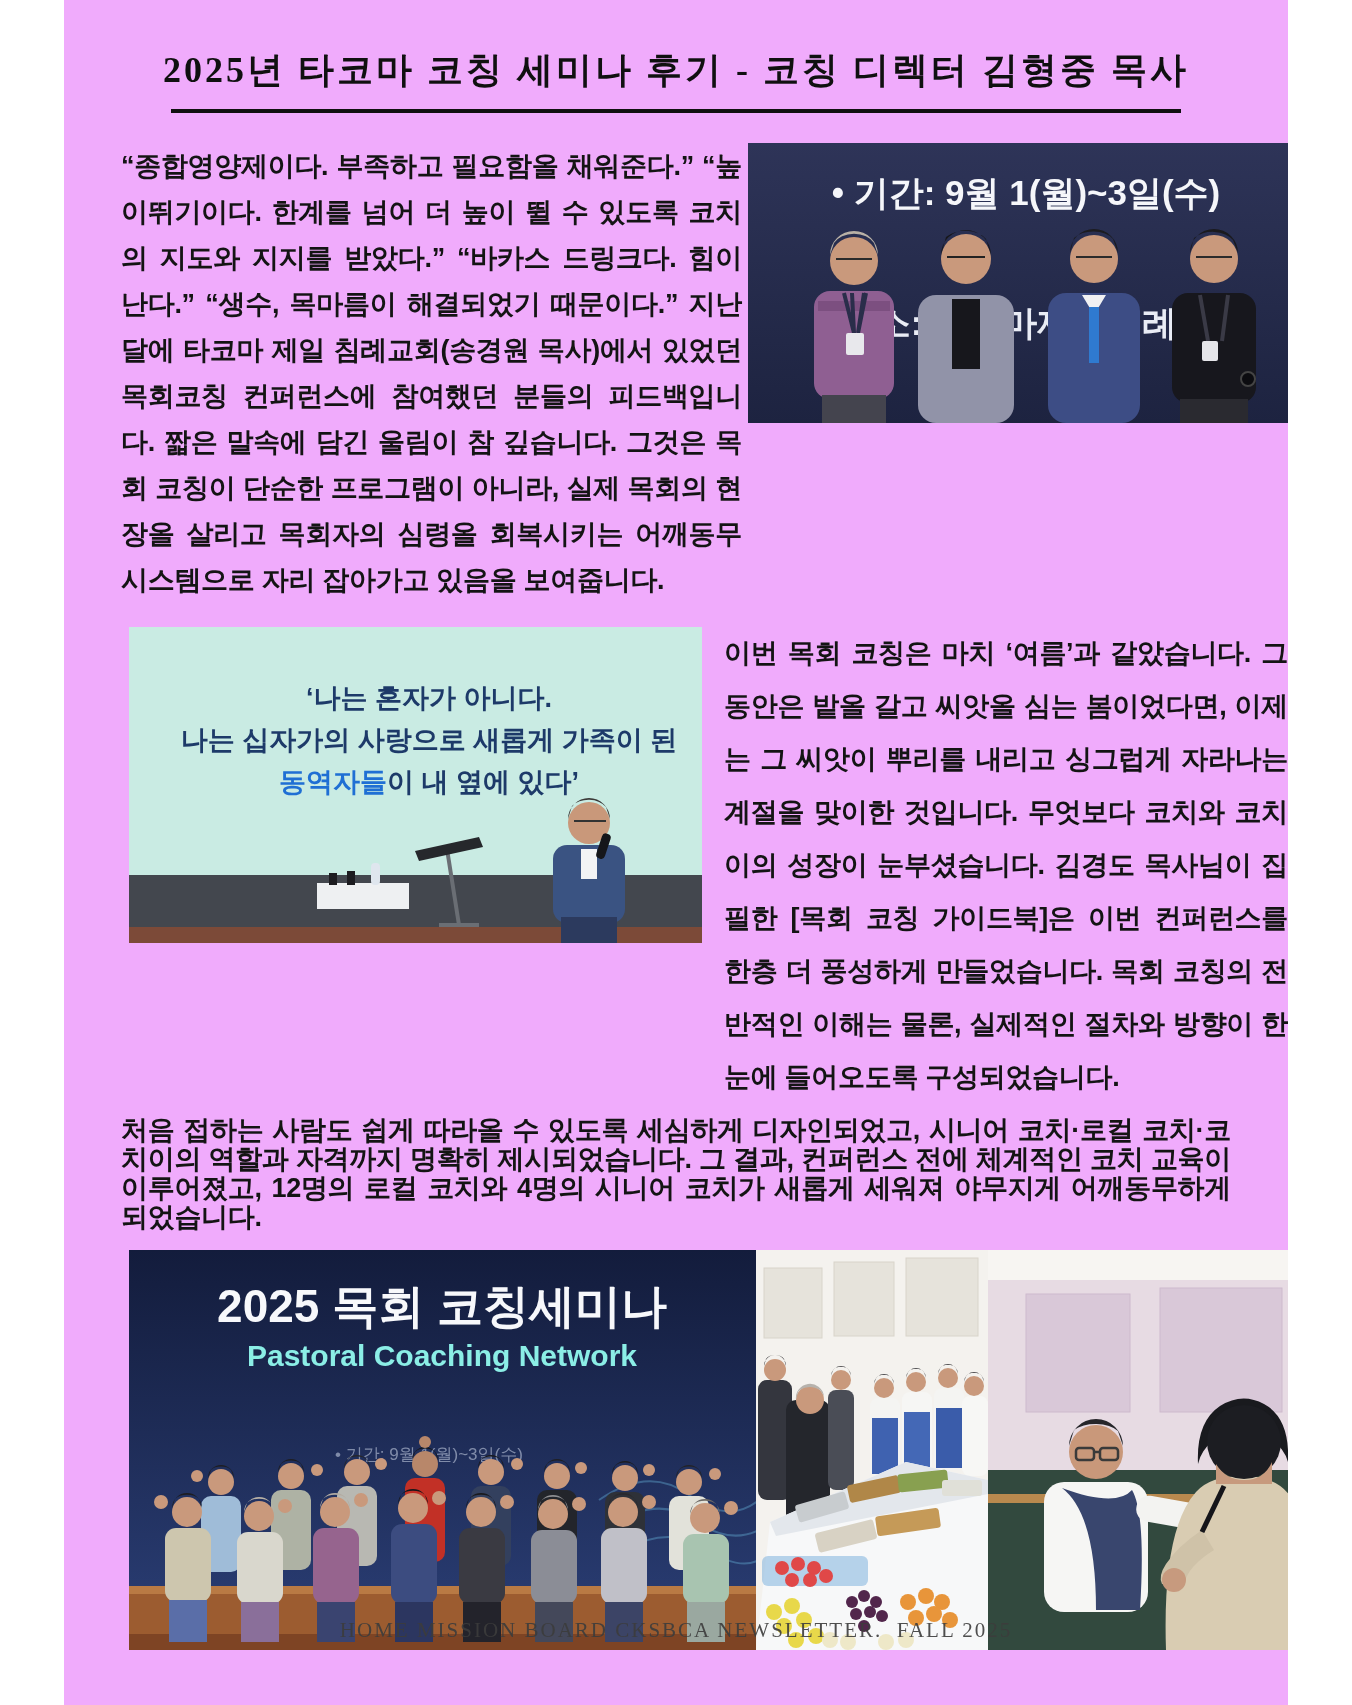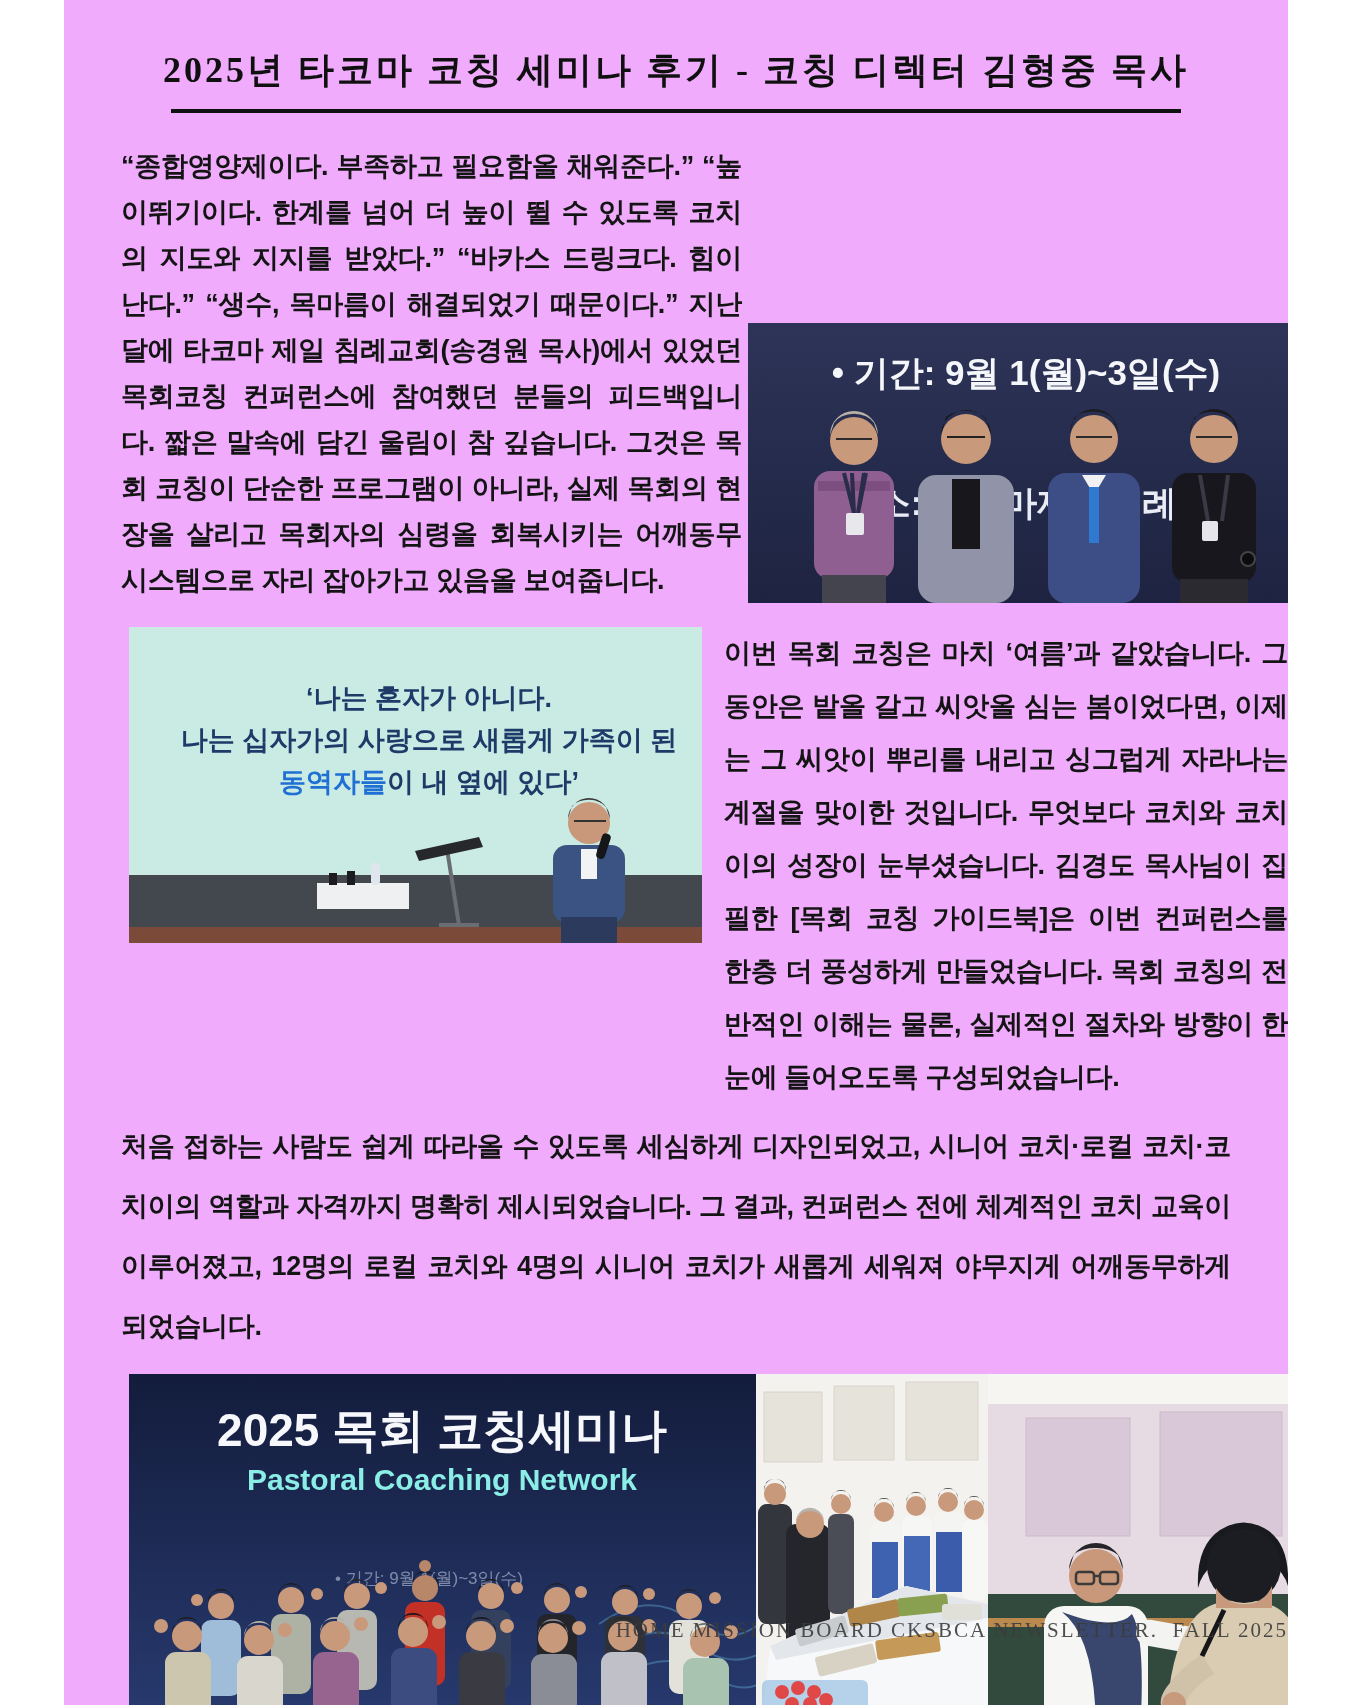--- a/index.html
+++ b/index.html
@@ -22,45 +22,45 @@
   }
   .title-underline{
     width:1010px;height:4px;background:#101010;
     margin:14px auto 0 auto;border:0;
   }
   .body-text{
     font-size:27px;font-weight:600;color:#141414;
     text-align:justify;letter-spacing:-0.3px;
   }
   .section-1{
-    display:flex;align-items:flex-end;
+    display:flex;align-items:flex-start;
     margin:30px 0 0 57px;
   }
   .section-1 .col-text{width:691px;line-height:46px;}
   .section-1 .col-photo{margin-left:6px;}
   .section-2{
     display:flex;align-items:flex-start;
     margin:24px 0 0 65px;
   }
   .section-2 .col-photo{flex:0 0 auto;}
   .section-2 .col-text{width:640px;margin-left:22px;line-height:53px;}
   .section-3{
     margin:12px 57px 4px 57px;
-    line-height:60px;
+    line-height:29px;
   }
   .photo-row{
     display:flex;align-items:center;
     margin:18px 0 0 65px;
   }
   .photo-row .gap-a{width:30px;}
   .photo-row .gap-b{width:9px;}
   .photo-frame{display:block;}
   .footer{
     position:absolute;left:0;right:0;bottom:62px;
-    text-align:right;
+    text-align:center;
   }
   .footer-text{
     font-family:"Liberation Serif",serif;
     font-size:21px;letter-spacing:2px;color:#3c3c3c;
     white-space:pre;opacity:.9;
   }
   svg text{font-family:"Liberation Sans",sans-serif;}
 </style>
 </head>
 <body>

